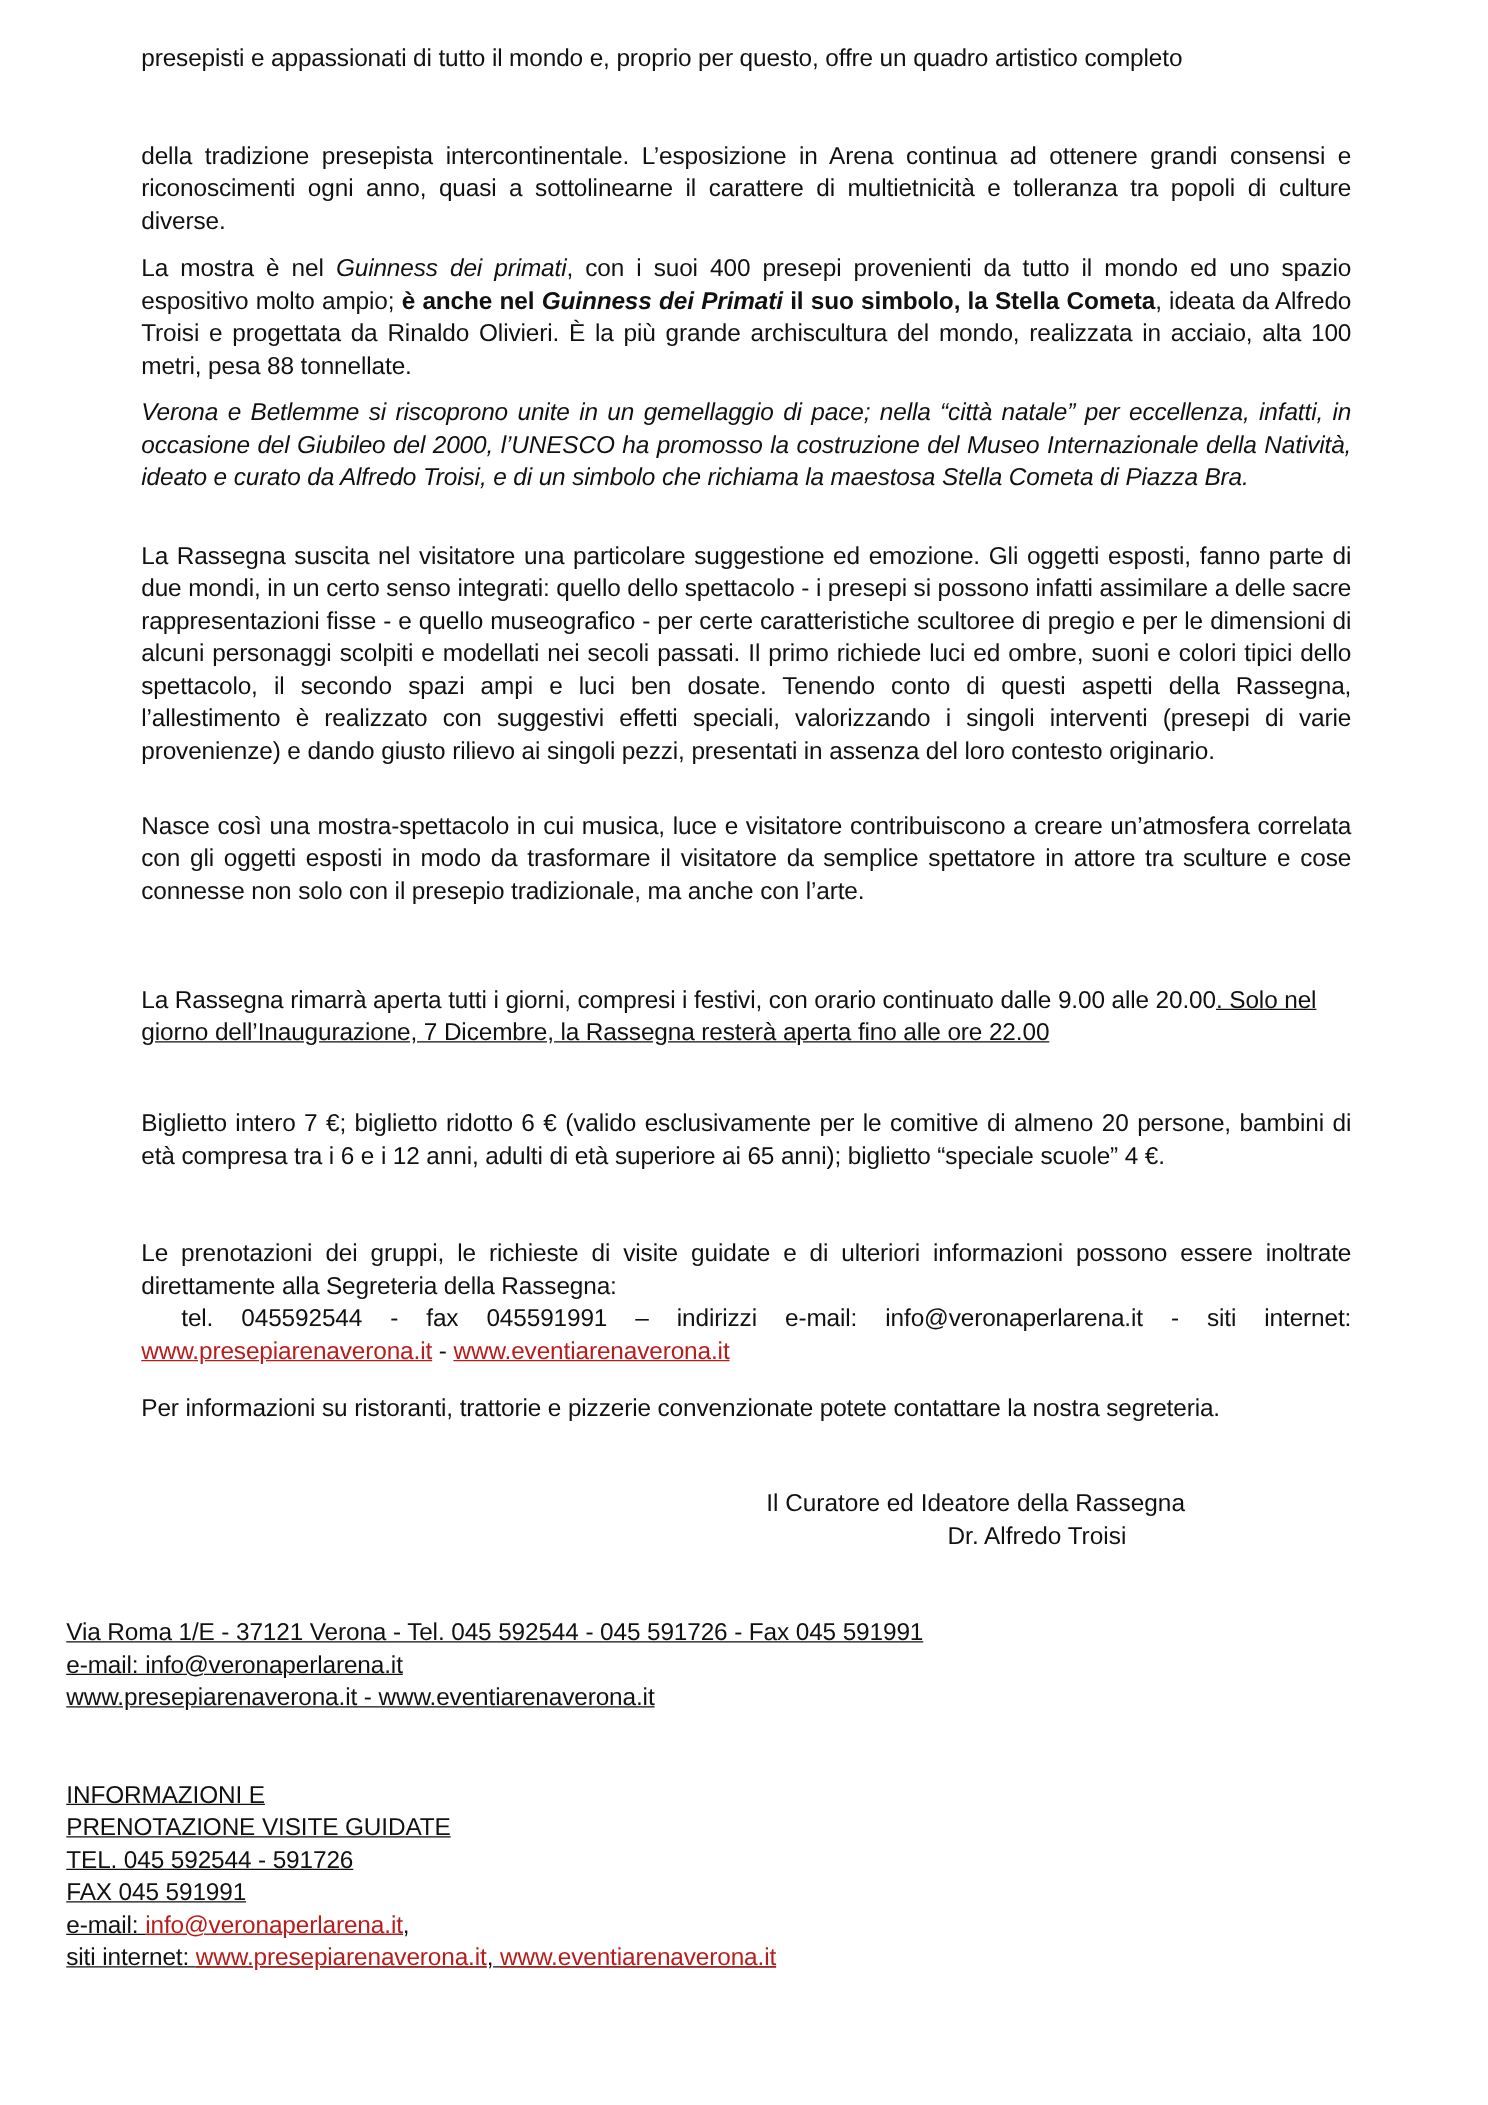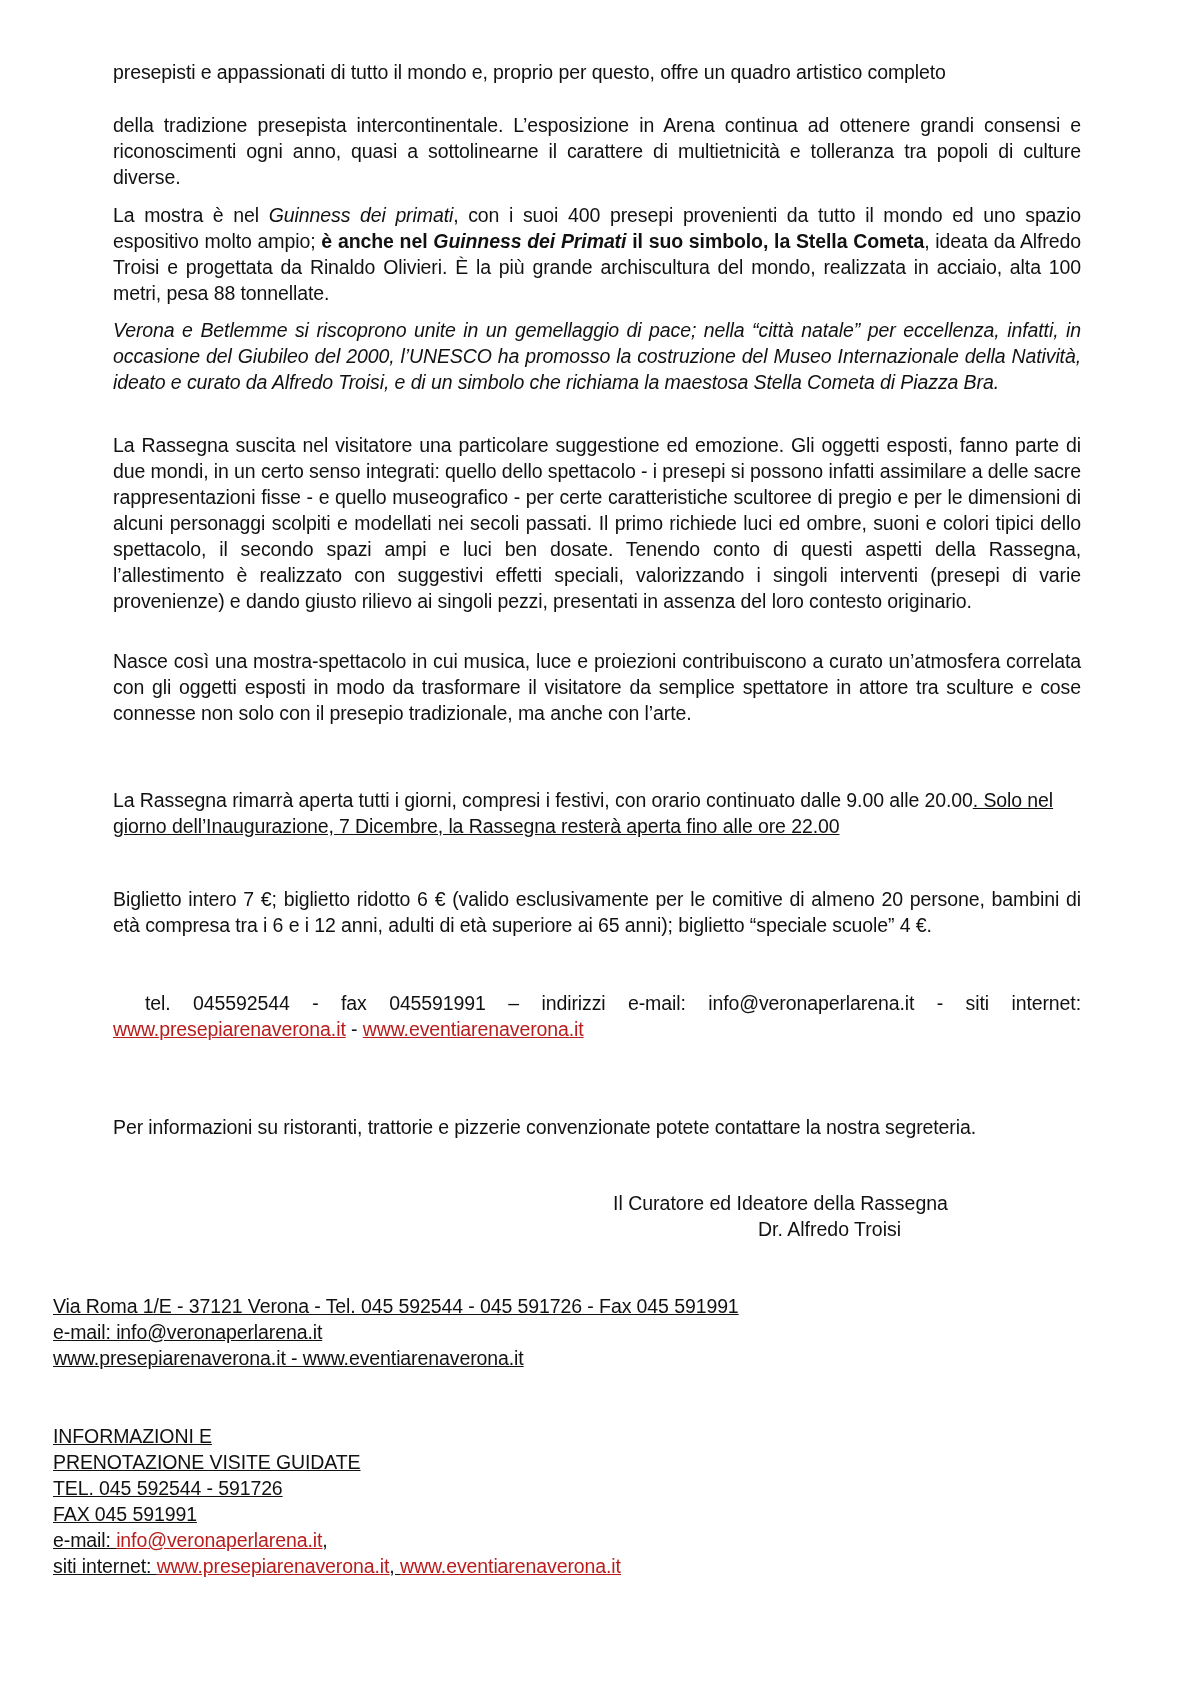--- a/index.html
+++ b/index.html
@@ -12,41 +12,42 @@
   a.link { color: #b91c1c; text-decoration: underline; }
   .center { text-align: left; text-decoration: underline; }
   .sig { position: absolute; font-size: 19.5px; line-height: 26px; }
   .blk { position: absolute; left: 0; width: 968px; }
 </style>
 </head>
 <body>
 
 <div class="page">
 
-  <p class="p nojust blk" style="top:34px;margin-top:25px;">presepisti e appassionati di tutto il mondo e, proprio per questo, offre un quadro artistico completo</p>
+  <p class="p nojust blk" style="top:34px;">presepisti e appassionati di tutto il mondo e, proprio per questo, offre un quadro artistico completo</p>
 
   <p class="p blk" style="top:112px;">della tradizione presepista  intercontinentale. L’esposizione in Arena continua ad ottenere grandi consensi e riconoscimenti ogni anno, quasi a sottolinearne il carattere di multietnicità e tolleranza tra popoli di culture diverse.</p>
 
   <p class="p blk" style="top:202px;">
     <span>La mostra è nel </span><i>Guinness dei primati</i><span>, con i suoi 400 presepi provenienti da tutto il mondo ed uno spazio espositivo molto ampio; </span><b>è anche nel </b><b><i>Guinness dei Primati</i></b><b> il suo simbolo, la Stella Cometa</b><span>, ideata da Alfredo Troisi e progettata da Rinaldo Olivieri. È la più grande archiscultura del mondo, realizzata in acciaio, alta 100 metri, pesa 88 tonnellate.</span>
   </p>
 
   <p class="p blk" style="top:317px;font-style:italic;">Verona e Betlemme si riscoprono unite in un gemellaggio di pace; nella “città natale” per eccellenza, infatti, in occasione del Giubileo del 2000, l’UNESCO ha promosso la costruzione del Museo Internazionale della Natività, ideato e curato da Alfredo Troisi, e di un simbolo che richiama la maestosa Stella Cometa di Piazza Bra.</p>
 
   <p class="p blk" style="top:432px;">La Rassegna suscita nel visitatore una particolare suggestione ed emozione. Gli oggetti esposti, fanno parte di due mondi, in un certo senso integrati: quello dello spettacolo - i presepi si possono infatti assimilare a delle sacre rappresentazioni fisse - e quello museografico - per certe caratteristiche scultoree di pregio e per le dimensioni di alcuni personaggi scolpiti e modellati nei secoli passati. Il primo richiede luci ed ombre, suoni e colori tipici dello spettacolo, il secondo spazi ampi e luci ben dosate. Tenendo conto di questi aspetti della Rassegna, l’allestimento è realizzato con suggestivi effetti speciali, valorizzando i singoli interventi (presepi di varie provenienze) e dando giusto rilievo ai singoli pezzi, presentati in assenza del loro contesto originario.</p>
 
-  <p class="p blk" style="top:648px;">Nasce così una mostra-spettacolo in cui musica, luce e proiezioni contribuiscono a curato un’atmosfera correlata con gli oggetti esposti in modo da trasformare il visitatore da semplice spettatore in attore tra sculture e cose connesse non solo con il presepio tradizionale, ma anche con l’arte.</p>
+  <p class="p blk" style="top:648px;">Nasce così una mostra-spettacolo in cui musica, luce e visitatore contribuiscono a creare un’atmosfera correlata con gli oggetti esposti in modo da trasformare il visitatore da semplice spettatore in attore tra sculture e cose connesse non solo con il presepio tradizionale, ma anche con l’arte.</p>
 
   <p class="p nojust blk" style="top:787px;">
     <span>La Rassegna rimarrà aperta tutti i giorni, compresi i festivi, con orario continuato dalle 9.00 alle 20.00</span><span class="u">. Solo nel giorno dell’Inaugurazione, 7 Dicembre, la Rassegna resterà aperta fino alle ore 22.00</span>
   </p>
 
   <p class="p blk" style="top:886px;">Biglietto intero 7 €; biglietto ridotto 6 € (valido esclusivamente per le comitive di almeno 20 persone, bambini di età compresa tra i 6 e i 12 anni, adulti di età superiore ai 65 anni); biglietto “speciale scuole” 4 €.</p>
 
   <div class="blk" style="top:990px;">
+    <p class="p nojust" style="text-align:justify;text-align-last:left;">Le prenotazioni dei gruppi, le richieste di visite guidate e di ulteriori informazioni possono essere inoltrate direttamente alla Segreteria della Rassegna:</p>
     <p class="p" style="text-align:justify;text-align-last:justify;margin-left:32px;">tel. 045592544 - fax 045591991 – indirizzi e-mail: info@veronaperlarena.it - siti internet:</p>
     <p class="p nojust">
       <a class="link">www.presepiarenaverona.it</a><span style="white-space:pre"> - </span><a class="link">www.eventiarenaverona.it</a>
     </p>
   </div>
 
   <p class="p blk" style="top:1114px;">Per informazioni su ristoranti, trattorie e pizzerie convenzionate potete contattare la nostra segreteria.</p>
 
   <div class="sig" style="top:1190px; left:500px; width:500px;">
     <div>Il Curatore ed Ideatore della Rassegna</div>

